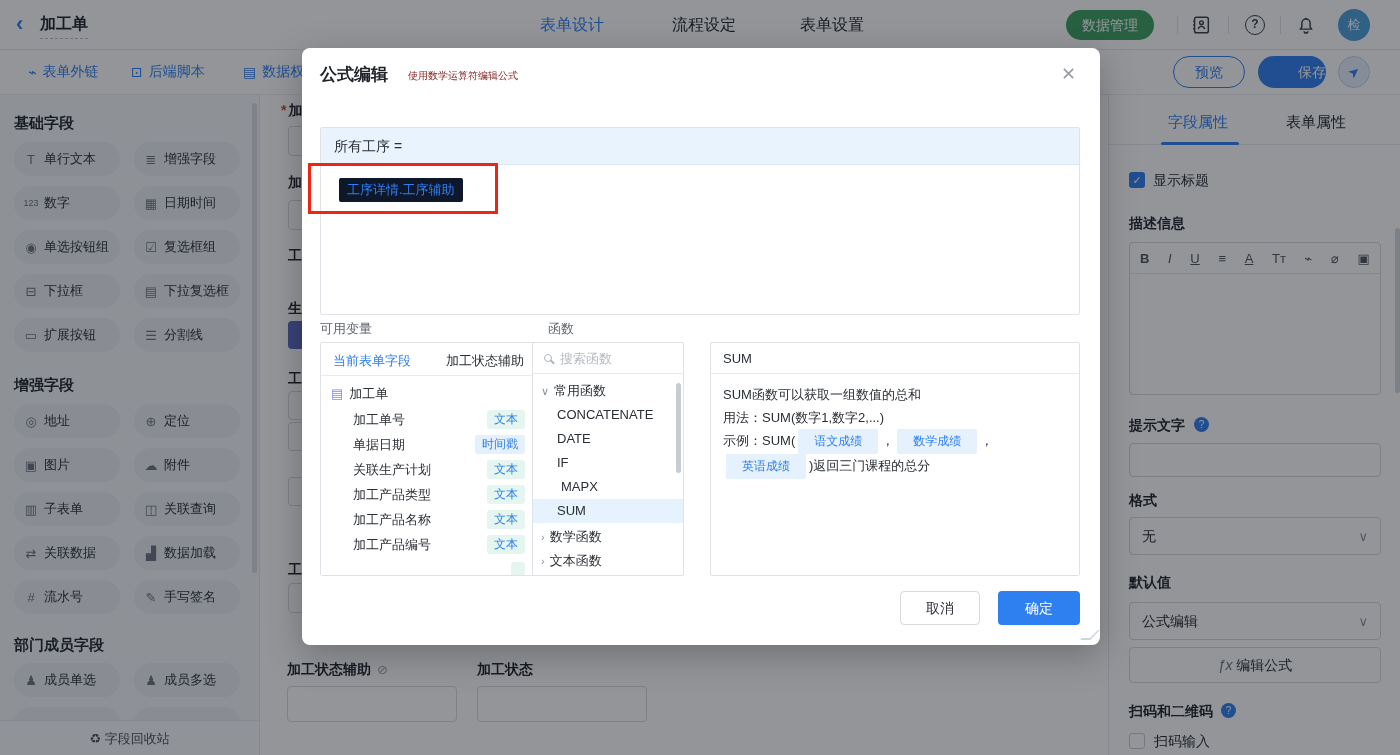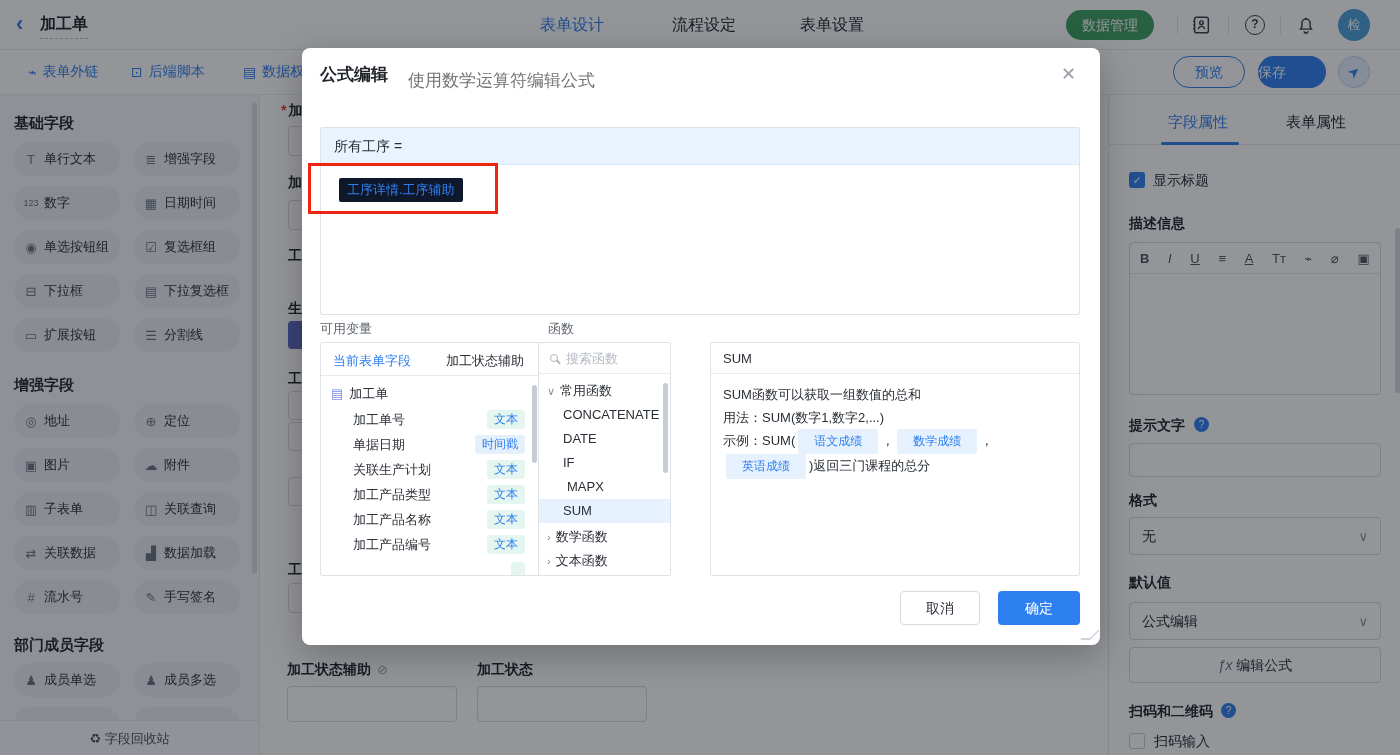--- a/index.html
+++ b/index.html
@@ -13,21 +13,21 @@
   .navtab { font-size:16px; color:#1f2329; cursor:pointer; }
   .navtab.active { color:#2e7ff0; }
   .greenpill { height:30px; border-radius:15px; background:#3ba05f; color:#fff; font-size:14px; line-height:30px; padding:0 16px; cursor:pointer; }
   .vdiv { width:1px; height:18px; background:#dfe3e8; top:16px; }
   .helpcircle { width:20px; height:20px; border-radius:50%; border:1.6px solid #383d44; color:#383d44; font-size:12px; text-align:center; line-height:17px; font-weight:700; }
   .avatar { width:32px; height:32px; border-radius:50%; background:#4d9fdb; color:#fff; font-size:13px; text-align:center; line-height:32px; }
   
   .toolbar { left:0; top:50px; width:1400px; height:45px; background:#fff; border-bottom:1px solid #eceef1; }
   .toollink { color:#2e7ff0; font-size:14px; display:flex; align-items:center; gap:6px; cursor:pointer; }
   .btn-outline { height:32px; border:1px solid #2e7ff0; color:#2e7ff0; background:#fff; border-radius:16px; font-size:14px; line-height:30px; text-align:center; cursor:pointer; }
-  .btn-fill { height:32px; background:#2e7ff0; color:#fff; border-radius:16px; font-size:14px; line-height:32px; text-align:left; cursor:pointer; }
+  .btn-fill { height:32px; background:#2e7ff0; color:#fff; border-radius:16px; font-size:14px; line-height:32px; text-align:right; cursor:pointer; }
   .sharebtn { width:32px; height:32px; border-radius:50%; background:#e8f1ff; border:1px solid #bcd4f8; color:#2e7ff0; text-align:center; line-height:30px; font-size:14px; cursor:pointer; }
   .sharebtn span { display:inline-block; transform:rotate(-40deg); }
   
   .sidebar { left:0; top:95px; width:260px; height:660px; background:#f6f7f9; border-right:1px solid #e8eaed; overflow:hidden; }
   .sechead { font-size:15px; font-weight:700; color:#1f2329; }
   .pill { width:106px; height:34px; border-radius:17px; background:#edeff2; display:flex; align-items:center; padding:0 9px; gap:5px; font-size:13px; color:#2a2f36; cursor:pointer; }
   .picon { color:#6b7480; font-size:13px; width:16px; text-align:center; flex:none; }
   .sb-bottom { left:0; top:625px; width:259px; height:35px; background:#fafbfc; border-top:1px solid #e8eaed; text-align:center; line-height:35px; font-size:13px; color:#4a4f57; cursor:pointer; }
   .sb-scroll { left:252px; top:8px; width:5px; height:470px; border-radius:3px; background:#dadde2; }
   
@@ -47,21 +47,21 @@
   .chev { position:absolute; right:12px; top:0; color:#8a9099; font-size:13px; }
   .cb-on { width:16px; height:16px; border-radius:3px; background:#2e7ff0; color:#fff; font-size:11px; line-height:16px; text-align:center; cursor:pointer; }
   .cb-off { width:16px; height:16px; border-radius:3px; background:#fff; border:1px solid #c6cad1; cursor:pointer; }
   .helpdot { width:15px; height:15px; border-radius:50%; background:#2e7ff0; color:#fff; font-size:10px; line-height:15px; text-align:center; display:inline-block; }
   .edicon { color:#4e545c; font-size:13px; cursor:pointer; }
   .r-scroll { left:286px; top:133px; width:5px; height:165px; border-radius:3px; background:#d6d9de; }
   
   .overlay { left:0; top:0; width:1400px; height:755px; background:rgba(16,20,28,0.45); z-index:40; }
   .modal { left:302px; top:48px; width:798px; height:597px; background:#fff; border-radius:8px; box-shadow:0 10px 36px rgba(0,0,0,0.25); z-index:50; }
   .mtitle { font-size:17px; font-weight:700; color:#1f2329; }
-  .msub { font-size:17px; color:#737373; }
+  .msub { font-size:10px; color:#7f1d1d; }
   .mclose { font-size:18px; color:#9aa0a8; cursor:pointer; }
   .fbox { left:18px; top:79px; width:760px; height:188px; border:1px solid #dfe3e8; border-radius:2px; overflow:hidden; }
   .fbox-head { height:37px; background:#e9f3fe; border-bottom:1px solid #d9e8fa; line-height:37px; padding:0 13px; font-size:14px; color:#2a2f36; }
   .chip { display:inline-block; background:#0f172a; color:#2e7ff0; font-size:13px; border-radius:2px; padding:3px 8px; cursor:pointer; }
   .panel-label { font-size:13px; color:#5f666e; }
   .panel { border:1px solid #dfe3e8; border-radius:2px; background:#fff; overflow:hidden; }
   .vtab { font-size:13px; cursor:pointer; }
   .treerow { position:absolute; left:0; width:100%; height:25px; line-height:25px; font-size:13px; color:#2a2f36; cursor:pointer; }
   .docicon { color:#7a8bf0; font-size:13px; }
   .badge { position:absolute; right:14px; top:3px; height:19px; line-height:19px; font-size:12px; color:#2e7ff0; border-radius:3px; padding:0 7px; }
@@ -324,21 +324,21 @@
     <div class="treerow" style="top:114px"><span style="margin-left:32px">关联生产计划</span><span class="badge badge-text">文本</span></div>
     <div class="treerow" style="top:139px"><span style="margin-left:32px">加工产品类型</span><span class="badge badge-text">文本</span></div>
     <div class="treerow" style="top:164px"><span style="margin-left:32px">加工产品名称</span><span class="badge badge-text">文本</span></div>
     <div class="treerow" style="top:189px"><span style="margin-left:32px">加工产品编号</span><span class="badge badge-text">文本</span></div>
     <div class="treerow" style="top:214px">
         <span class="badge badge-text" style="top:5px"></span>
       </div>
     <div class="p-scroll" style="top:42px;height:78px"></div>
   </div>
 
-  <div class="abs panel" style="left:236px;top:294px;width:133px;height:234px">
+  <div class="abs panel" style="left:230px;top:294px;width:152px;height:234px">
     <div style="height:31px;border-bottom:1px solid #e9ecef;position:relative">
       <span class="mag"></span>
       <span class="abs" style="left:27px;top:7px;font-size:13px;color:#b4bac2">搜索函数</span>
     </div>
     <div class="funrow" style="top:36px"><span class="gchev" style="margin-left:8px">∨</span><span>常用函数</span></div>
     <div class="funrow" style="top:60px"><span style="margin-left:24px">CONCATENATE</span></div>
     <div class="funrow" style="top:84px"><span style="margin-left:24px">DATE</span></div>
     <div class="funrow" style="top:108px"><span style="margin-left:24px">IF</span></div>
     <div class="funrow" style="top:132px"><span style="margin-left:28px">MAPX</span></div>
     <div class="funrow sel" style="top:156px"><span style="margin-left:24px">SUM</span></div>

